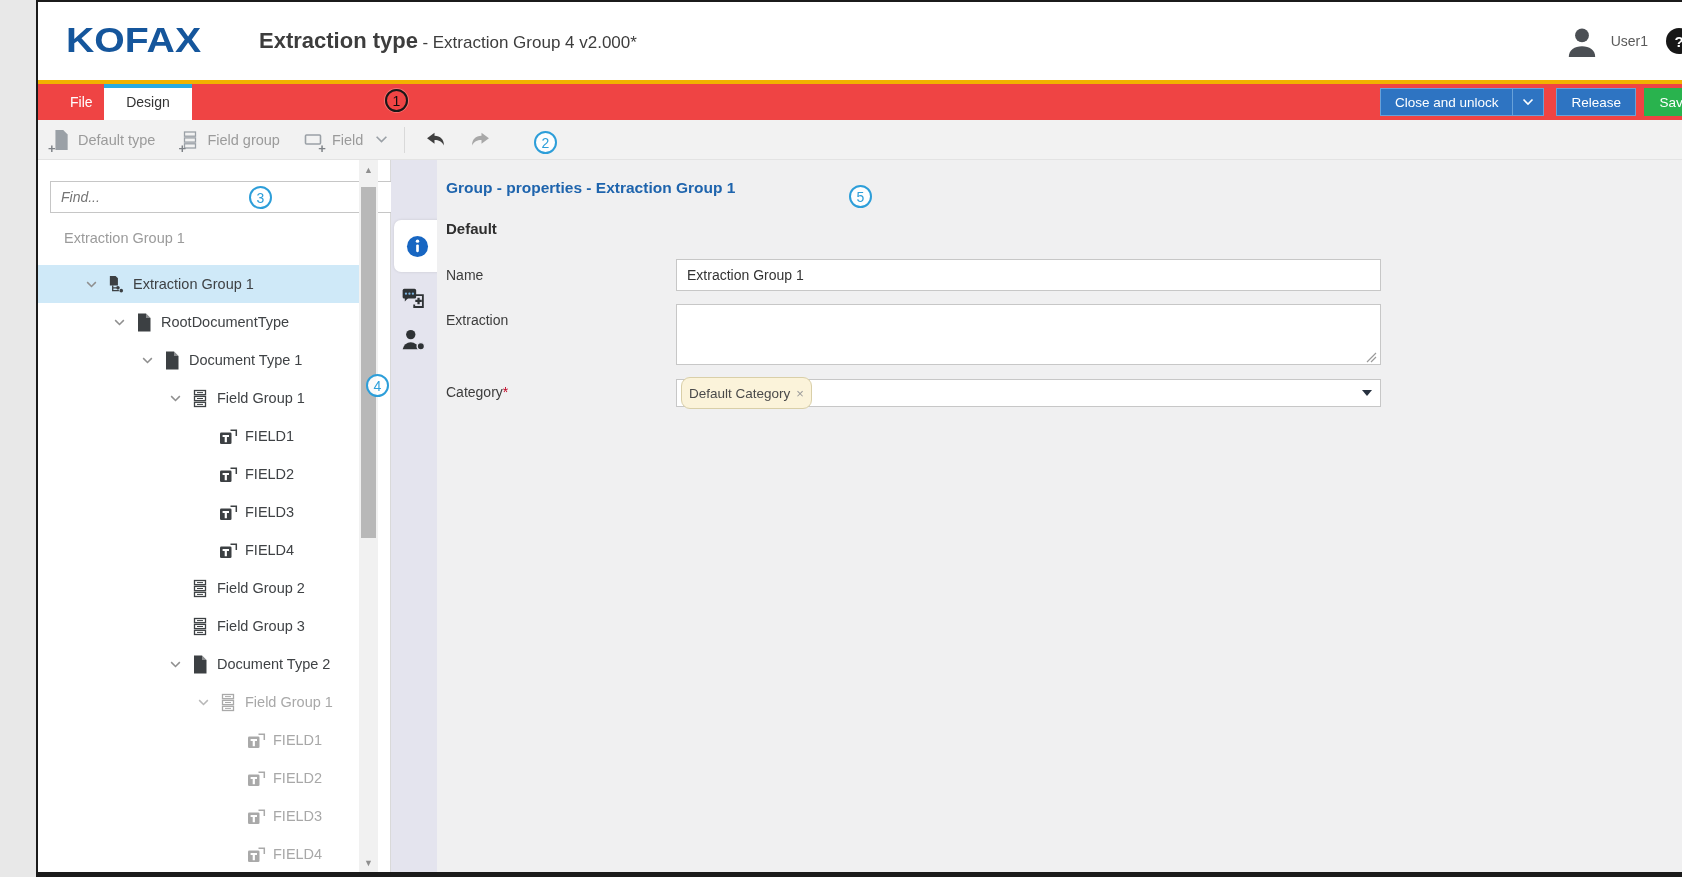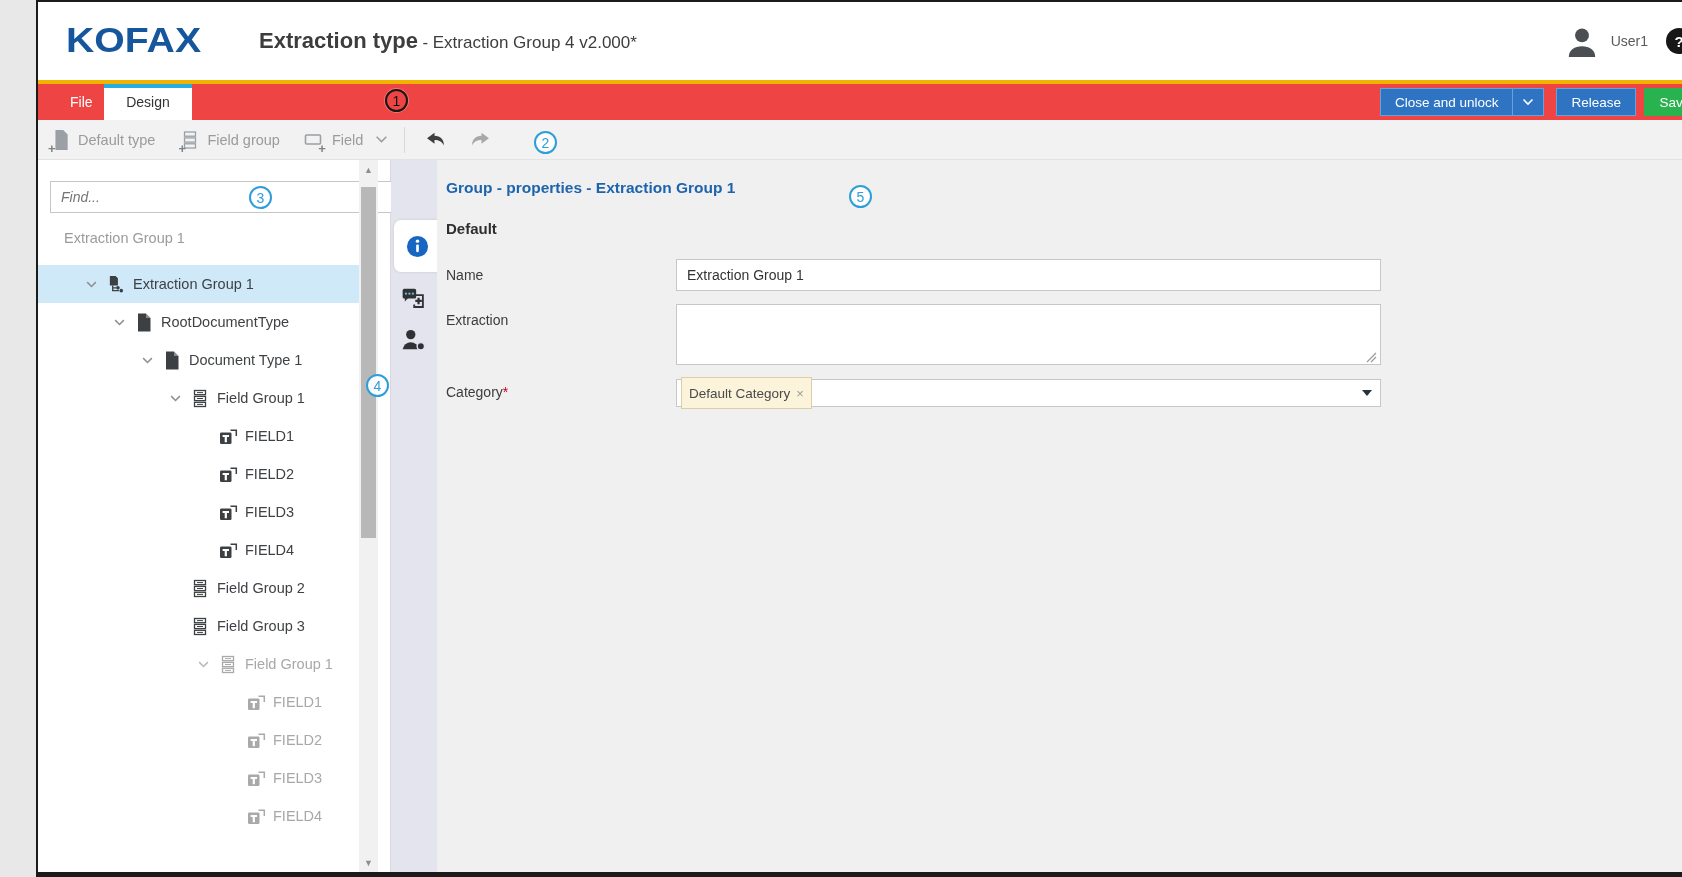--- a/index.html
+++ b/index.html
@@ -117,21 +117,21 @@
     border:1px solid #c7c7c7; background:#fff; resize:none; outline:none; font-family:inherit;
   }
   .resize-grip{ position:absolute; left:928px; top:191px; pointer-events:none; }
   .cat-select{
     position:absolute; left:239px; top:219px; width:705px; height:28px;
     border:1px solid #c7c7c7; background:#fff; display:flex; align-items:center;
     padding:0 8px 0 4px; cursor:pointer;
   }
   .cat-tag{
     display:flex; align-items:center; gap:6px; background:#fbf3da; border:1px solid #d9cfa8;
-    border-radius:0; font-size:13.5px; color:#4a4a4a; padding:15px 7px; height:22px;
+    border-radius:9px; font-size:13.5px; color:#4a4a4a; padding:15px 7px; height:22px;
   }
   .tag-x{ color:#9a9a9a; font-size:13px; cursor:pointer; }
   .cat-arrow{
     margin-left:auto; width:0; height:0;
     border-left:5px solid transparent; border-right:5px solid transparent; border-top:6px solid #27313f;
   }
 
   
   .callout{
     position:absolute; width:23px; height:23px; border-radius:50%;
@@ -359,20 +359,34 @@
                 <g fill="none" stroke="#3c4043" stroke-width="1.3">
                   <rect x="3.5" y="1.5" width="11" height="4.2"></rect>
                   <rect x="3.5" y="7.4" width="11" height="4.2"></rect>
                   <rect x="3.5" y="13.3" width="11" height="4.2"></rect>
                   <path d="M6 3.6h6M6 9.5h6M6 15.4h6" stroke-width="1"></path>
                 </g>
               </svg>
             </span>
             <span class="tw-label" style="left: 179px;">Field Group 3</span>
           </div>
+          <div class="tree-row">
+            <span class="tw-chev" style="left: 130px;">
+              <svg width="13" height="13" viewBox="0 0 12 12">
+                <path fill="none" stroke="#8f8f8f" stroke-width="1.4" d="M2 3.8 6 7.8l4-4"></path>
+              </svg>
+            </span>
+            <span class="tw-icon" style="left: 152px;">
+              <svg width="16" height="19" viewBox="0 0 16 18">
+                <path fill="#3c4043" d="M2 0h8l4.5 4.5V18H2z"></path>
+                <path fill="#ffffff" opacity=".4" d="M10 0l4.5 4.5H10z"></path>
+              </svg>
+            </span>
+            <span class="tw-label" style="left: 179px;">Document Type 2</span>
+          </div>
           <div class="tree-row muted">
             <span class="tw-chev" style="left: 158px;">
               <svg width="13" height="13" viewBox="0 0 12 12">
                 <path fill="none" stroke="#b8b8b8" stroke-width="1.4" d="M2 3.8 6 7.8l4-4"></path>
               </svg>
             </span>
             <span class="tw-icon" style="left: 180px;">
               <svg width="18" height="19" viewBox="0 0 18 19">
                 <g fill="none" stroke="#a9a9a9" stroke-width="1.3">
                   <rect x="3.5" y="1.5" width="11" height="4.2"></rect>

